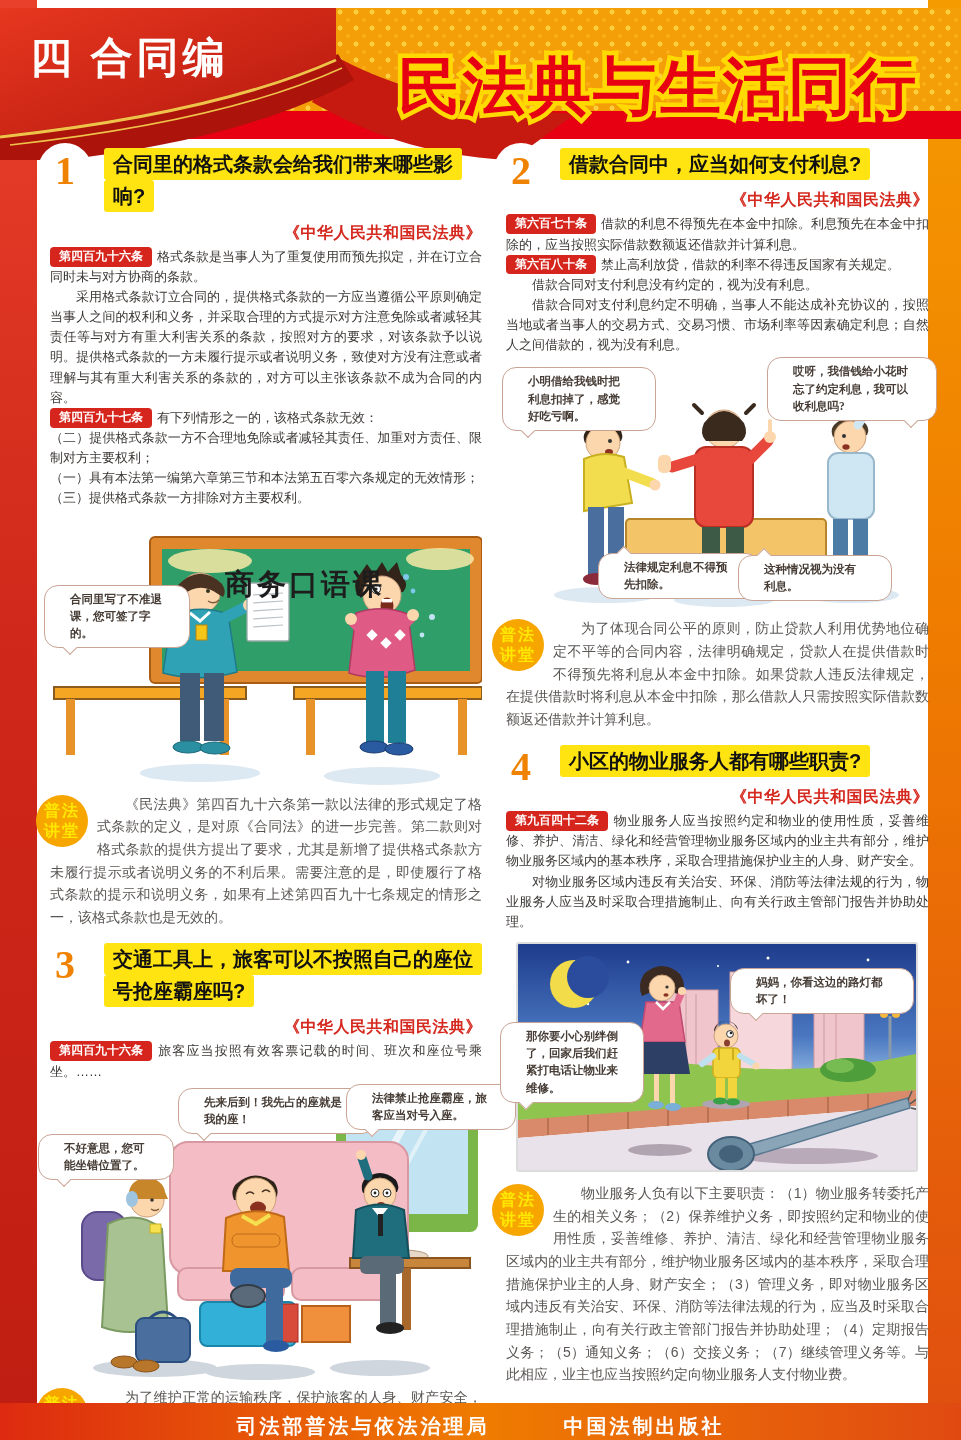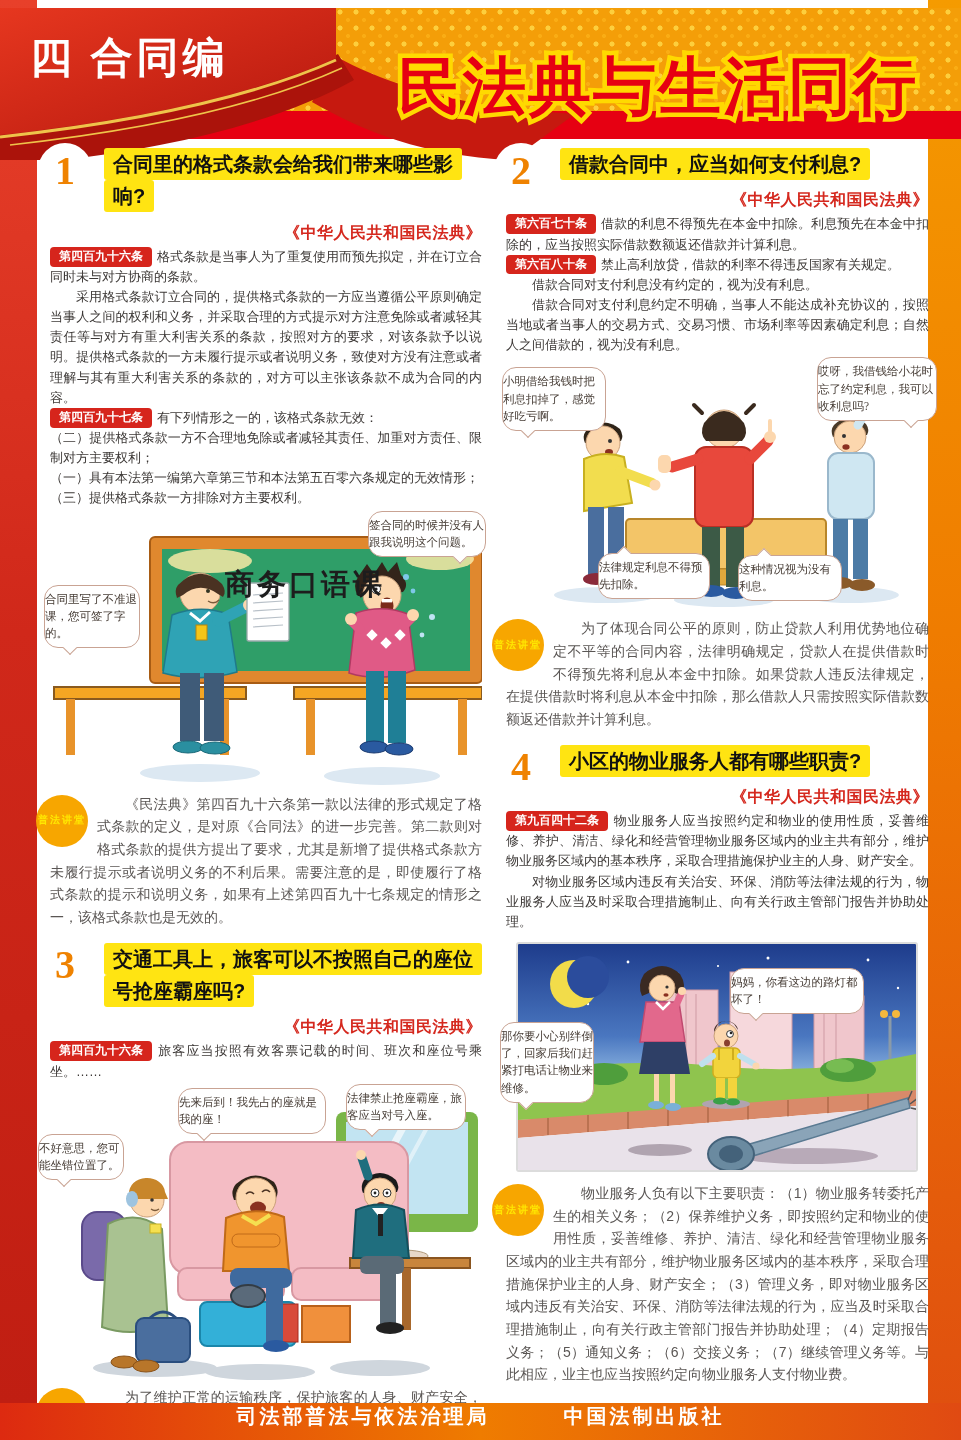--- a/index.html
+++ b/index.html
@@ -27,21 +27,21 @@
     font-size:42px;font-weight:bold;color:#ffffff;letter-spacing:4px;z-index:3;}
   .main-title{position:absolute;left:398px;top:36px;width:560px;height:92px;z-index:3;}
   .main-title span{position:absolute;left:0;top:0;white-space:nowrap;
     font-size:63px;font-weight:900;letter-spacing:2px;
     font-family:"Liberation Sans","DejaVu Sans",sans-serif;}
   .main-title .t-outline{-webkit-text-stroke:9px #ffd900;color:#ffd900;}
   .main-title .t-fill{color:#e60012;}
   
   .footer{position:absolute;left:0;right:0;bottom:0;height:37px;z-index:4;
     background:linear-gradient(90deg,#dd2a10 0%,#ef7c00 50%,#e04a12 100%);
-    display:flex;align-items:flex-start;justify-content:center;gap:74px;}
+    display:flex;align-items:flex-end;justify-content:center;gap:74px;}
   .footer span{color:#fff;font-size:20px;font-weight:bold;letter-spacing:3px;}
   
   .col{position:absolute;top:148px;z-index:2;}
   .col-left{left:50px;width:432px;}
   .col-right{left:506px;width:423px;}
   
   .sec-title{position:relative;margin:0 0 10px 0;}
   .sec-title h2{margin:0;padding-left:54px;font-size:20px;line-height:1.62;color:#111;}
   .hl{background:#ffe412;padding:5px 9px;border-radius:3px;
       -webkit-box-decoration-break:clone;box-decoration-break:clone;}
@@ -53,30 +53,30 @@
   .law-src{margin:10px 0 3px 0;font-family:"Liberation Serif","DejaVu Serif",serif;
     font-size:16px;font-weight:bold;color:#d5281e;letter-spacing:.5px;text-align:right;}
   .law p{margin:0;font-size:13px;line-height:1.55;color:#3c3836;text-align:justify;}
   .law p.ind{text-indent:2em;}
   .art-badge{display:inline-block;background:#d6251c;color:#fff;font-size:12px;
     font-weight:bold;padding:1px 9px 2px;border-radius:4px;margin-right:5px;
     line-height:1.4;vertical-align:1px;}
   
   .lecture{margin-top:4px;display:flow-root;}
   .pf-badge{float:left;width:52px;height:52px;margin:2px 9px 2px -14px;border-radius:50%;
-    background:#f7a600;color:#ffe800;font-size:10px;font-weight:bold;line-height:1.25;
-    display:flex;flex-direction:row;align-items:center;justify-content:center;
+    background:#f7a600;color:#ffe800;font-size:16px;font-weight:bold;line-height:1.25;
+    display:flex;flex-direction:column;align-items:center;justify-content:center;
     letter-spacing:2px;}
   .lecture p{margin:0;font-size:14px;line-height:1.62;color:#5a5654;
     text-align:justify;text-indent:2em;}
   
   .cartoon{position:relative;}
   .bub{position:absolute;z-index:3;background:#fff;border:1.5px solid #c9a393;
-    border-radius:14px;padding:5px 0;font-size:11.5px;line-height:1.5;color:#463c35;
-    font-family:"Liberation Serif","DejaVu Serif",serif;}
+    border-radius:14px;padding:5px 25px;font-size:11.5px;line-height:1.5;color:#463c35;
+    font-family:"Liberation Serif","DejaVu Serif",serif;font-weight:bold;}
   .bub::after{content:"";position:absolute;width:9px;height:9px;background:#fff;
     border-right:1.5px solid #c9a393;border-bottom:1.5px solid #c9a393;
     transform:rotate(45deg);bottom:-6px;left:20px;}
   .bub.t-r::after{left:auto;right:20px;}
   .bub.t-top::after{bottom:auto;top:-6px;transform:rotate(225deg);}
   .cartoon svg{display:block;}
   .board-label{position:absolute;z-index:2;text-align:center;font-weight:bold;
     color:#1d1d1d;font-size:29px;letter-spacing:3px;}
   .c1{height:262px;margin-top:18px;}
   .c2{height:246px;margin-top:12px;}
@@ -123,21 +123,20 @@
     <p><span class="art-badge">第四百九十六条</span><span>格式条款是当事人为了重复使用而预先拟定，并在订立合同时未与对方协商的条款。</span></p>
     <p class="ind">采用格式条款订立合同的，提供格式条款的一方应当遵循公平原则确定当事人之间的权利和义务，并采取合理的方式提示对方注意免除或者减轻其责任等与对方有重大利害关系的条款，按照对方的要求，对该条款予以说明。提供格式条款的一方未履行提示或者说明义务，致使对方没有注意或者理解与其有重大利害关系的条款的，对方可以主张该条款不成为合同的内容。</p>
     <p><span class="art-badge">第四百九十七条</span><span>有下列情形之一的，该格式条款无效：</span></p>
     <p>（二）提供格式条款一方不合理地免除或者减轻其责任、加重对方责任、限制对方主要权利；</p>
     <p>（一）具有本法第一编第六章第三节和本法第五百零六条规定的无效情形；</p>
     <p>（三）提供格式条款一方排除对方主要权利。</p>
   </div>
 
   <div class="cartoon c1">
     <div class="bub" style="left:-6px;top:58px;width:94px;">合同里写了不准退课，您可签了字的。</div>
-    <div class="bub t-r" style="right:-4px;top:-16px;width:116px;">签合同的时候并没有人跟我说明这个问题。</div>
     <div class="board-label" style="left:130px;top:38px;width:250px;">商务口语课</div>
     <svg width="432" height="260" viewBox="0 0 432 260">
       <ellipse cx="150" cy="246" rx="60" ry="9" fill="#dce8f2"></ellipse>
       <ellipse cx="332" cy="249" rx="58" ry="9" fill="#dce8f2"></ellipse>
 
       <g>
         <rect x="100" y="10" width="332" height="146" rx="5" fill="#e0882e" stroke="#a85c14" stroke-width="2"></rect>
         <rect x="112" y="22" width="308" height="122" fill="#2f9e68"></rect>
         <ellipse cx="160" cy="34" rx="42" ry="12" fill="#f7e9a6" opacity="0.85"></ellipse>
         <ellipse cx="390" cy="32" rx="34" ry="11" fill="#f7e9a6" opacity="0.85"></ellipse>

